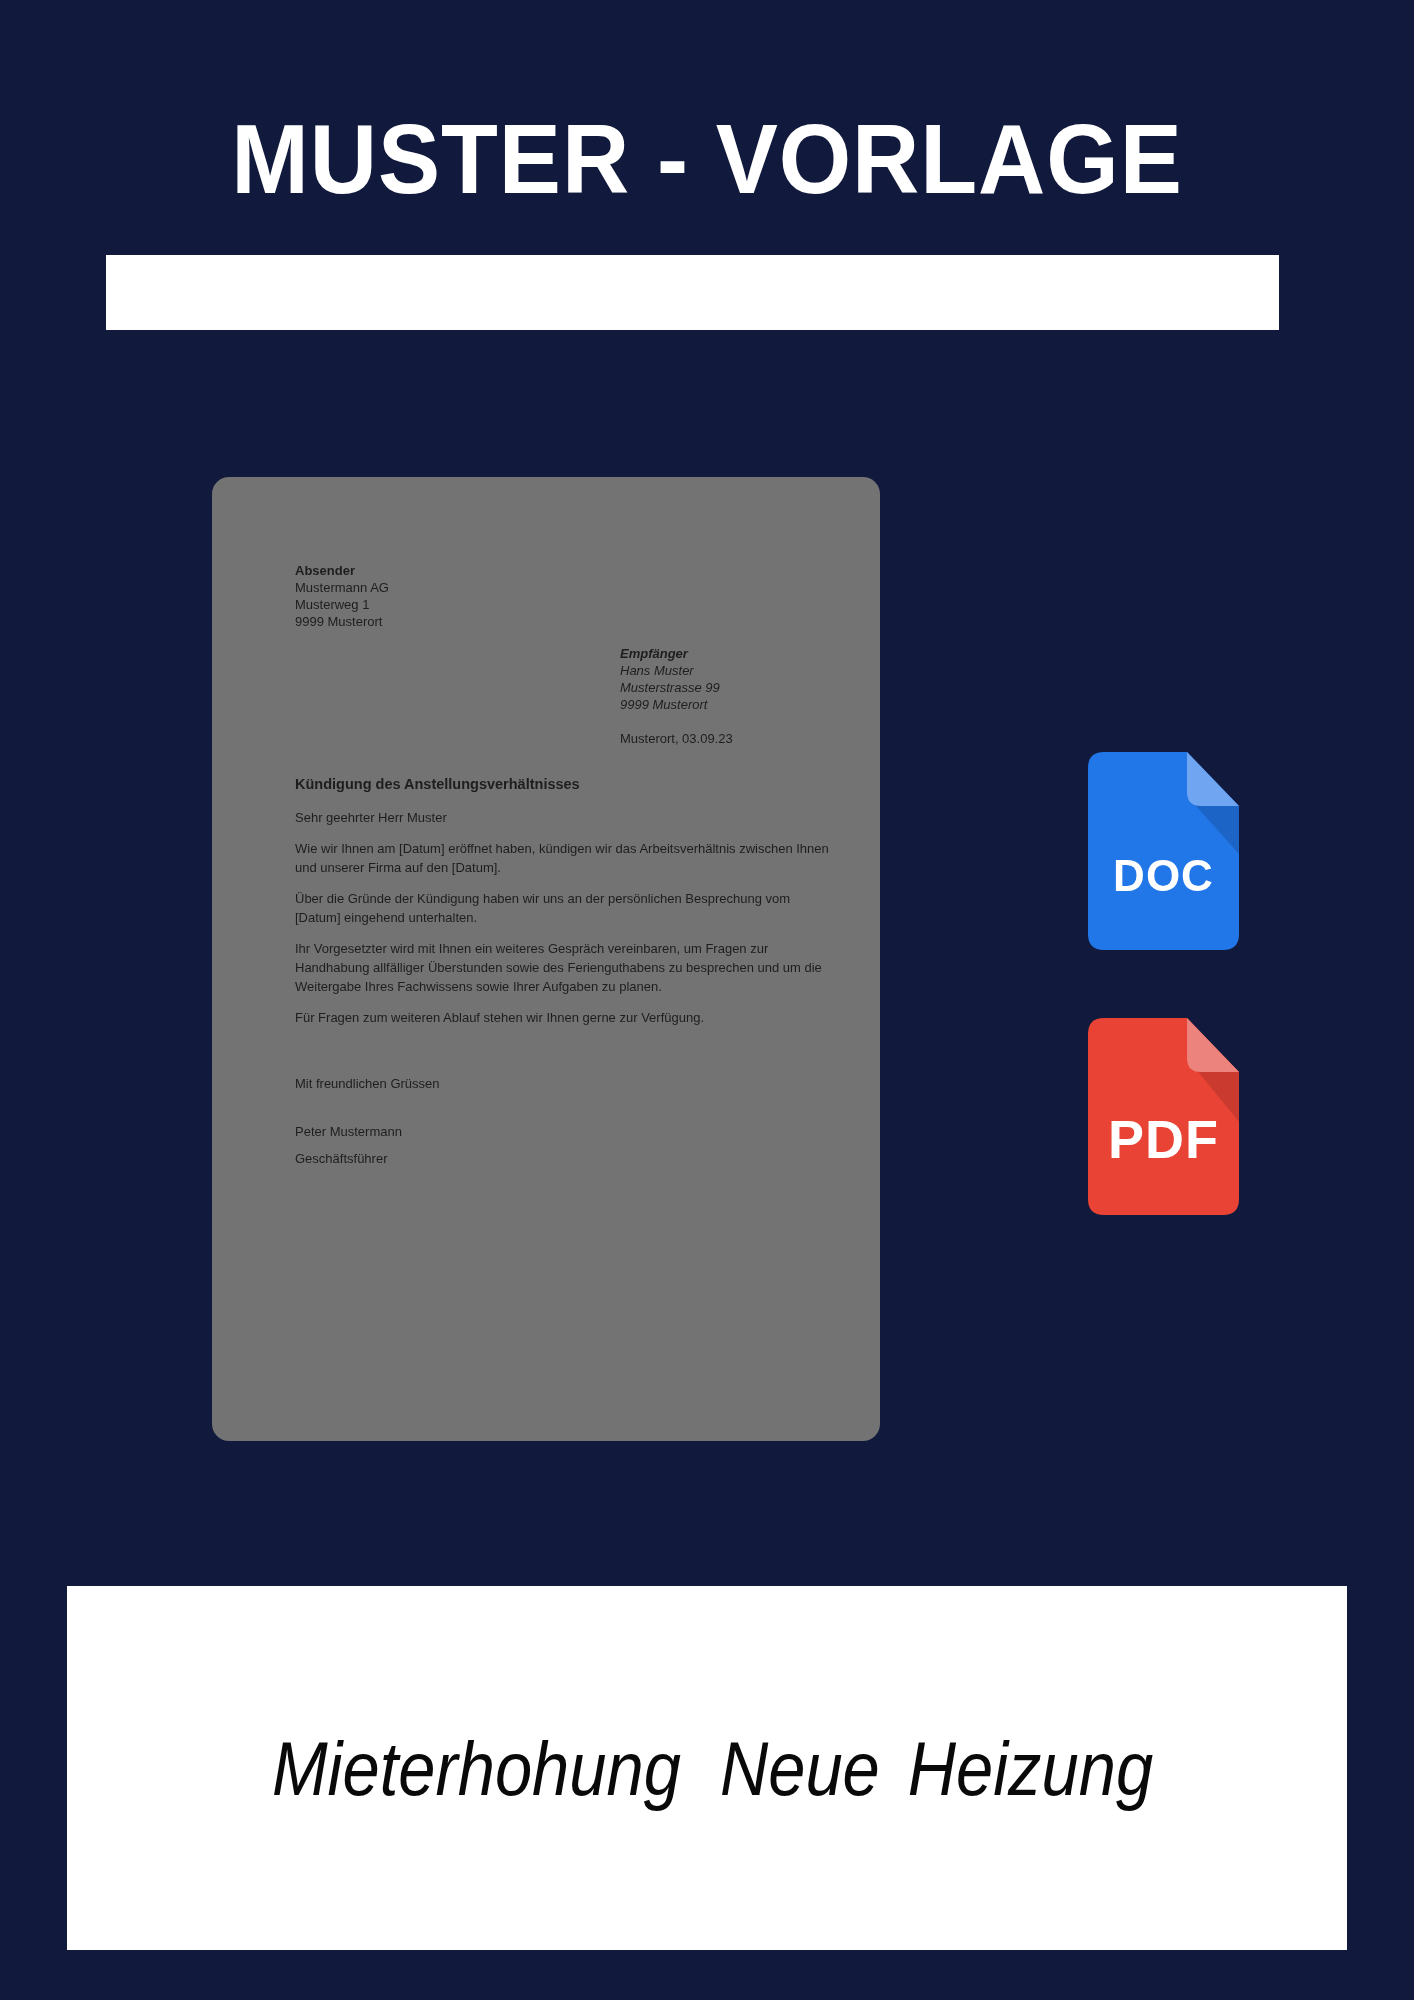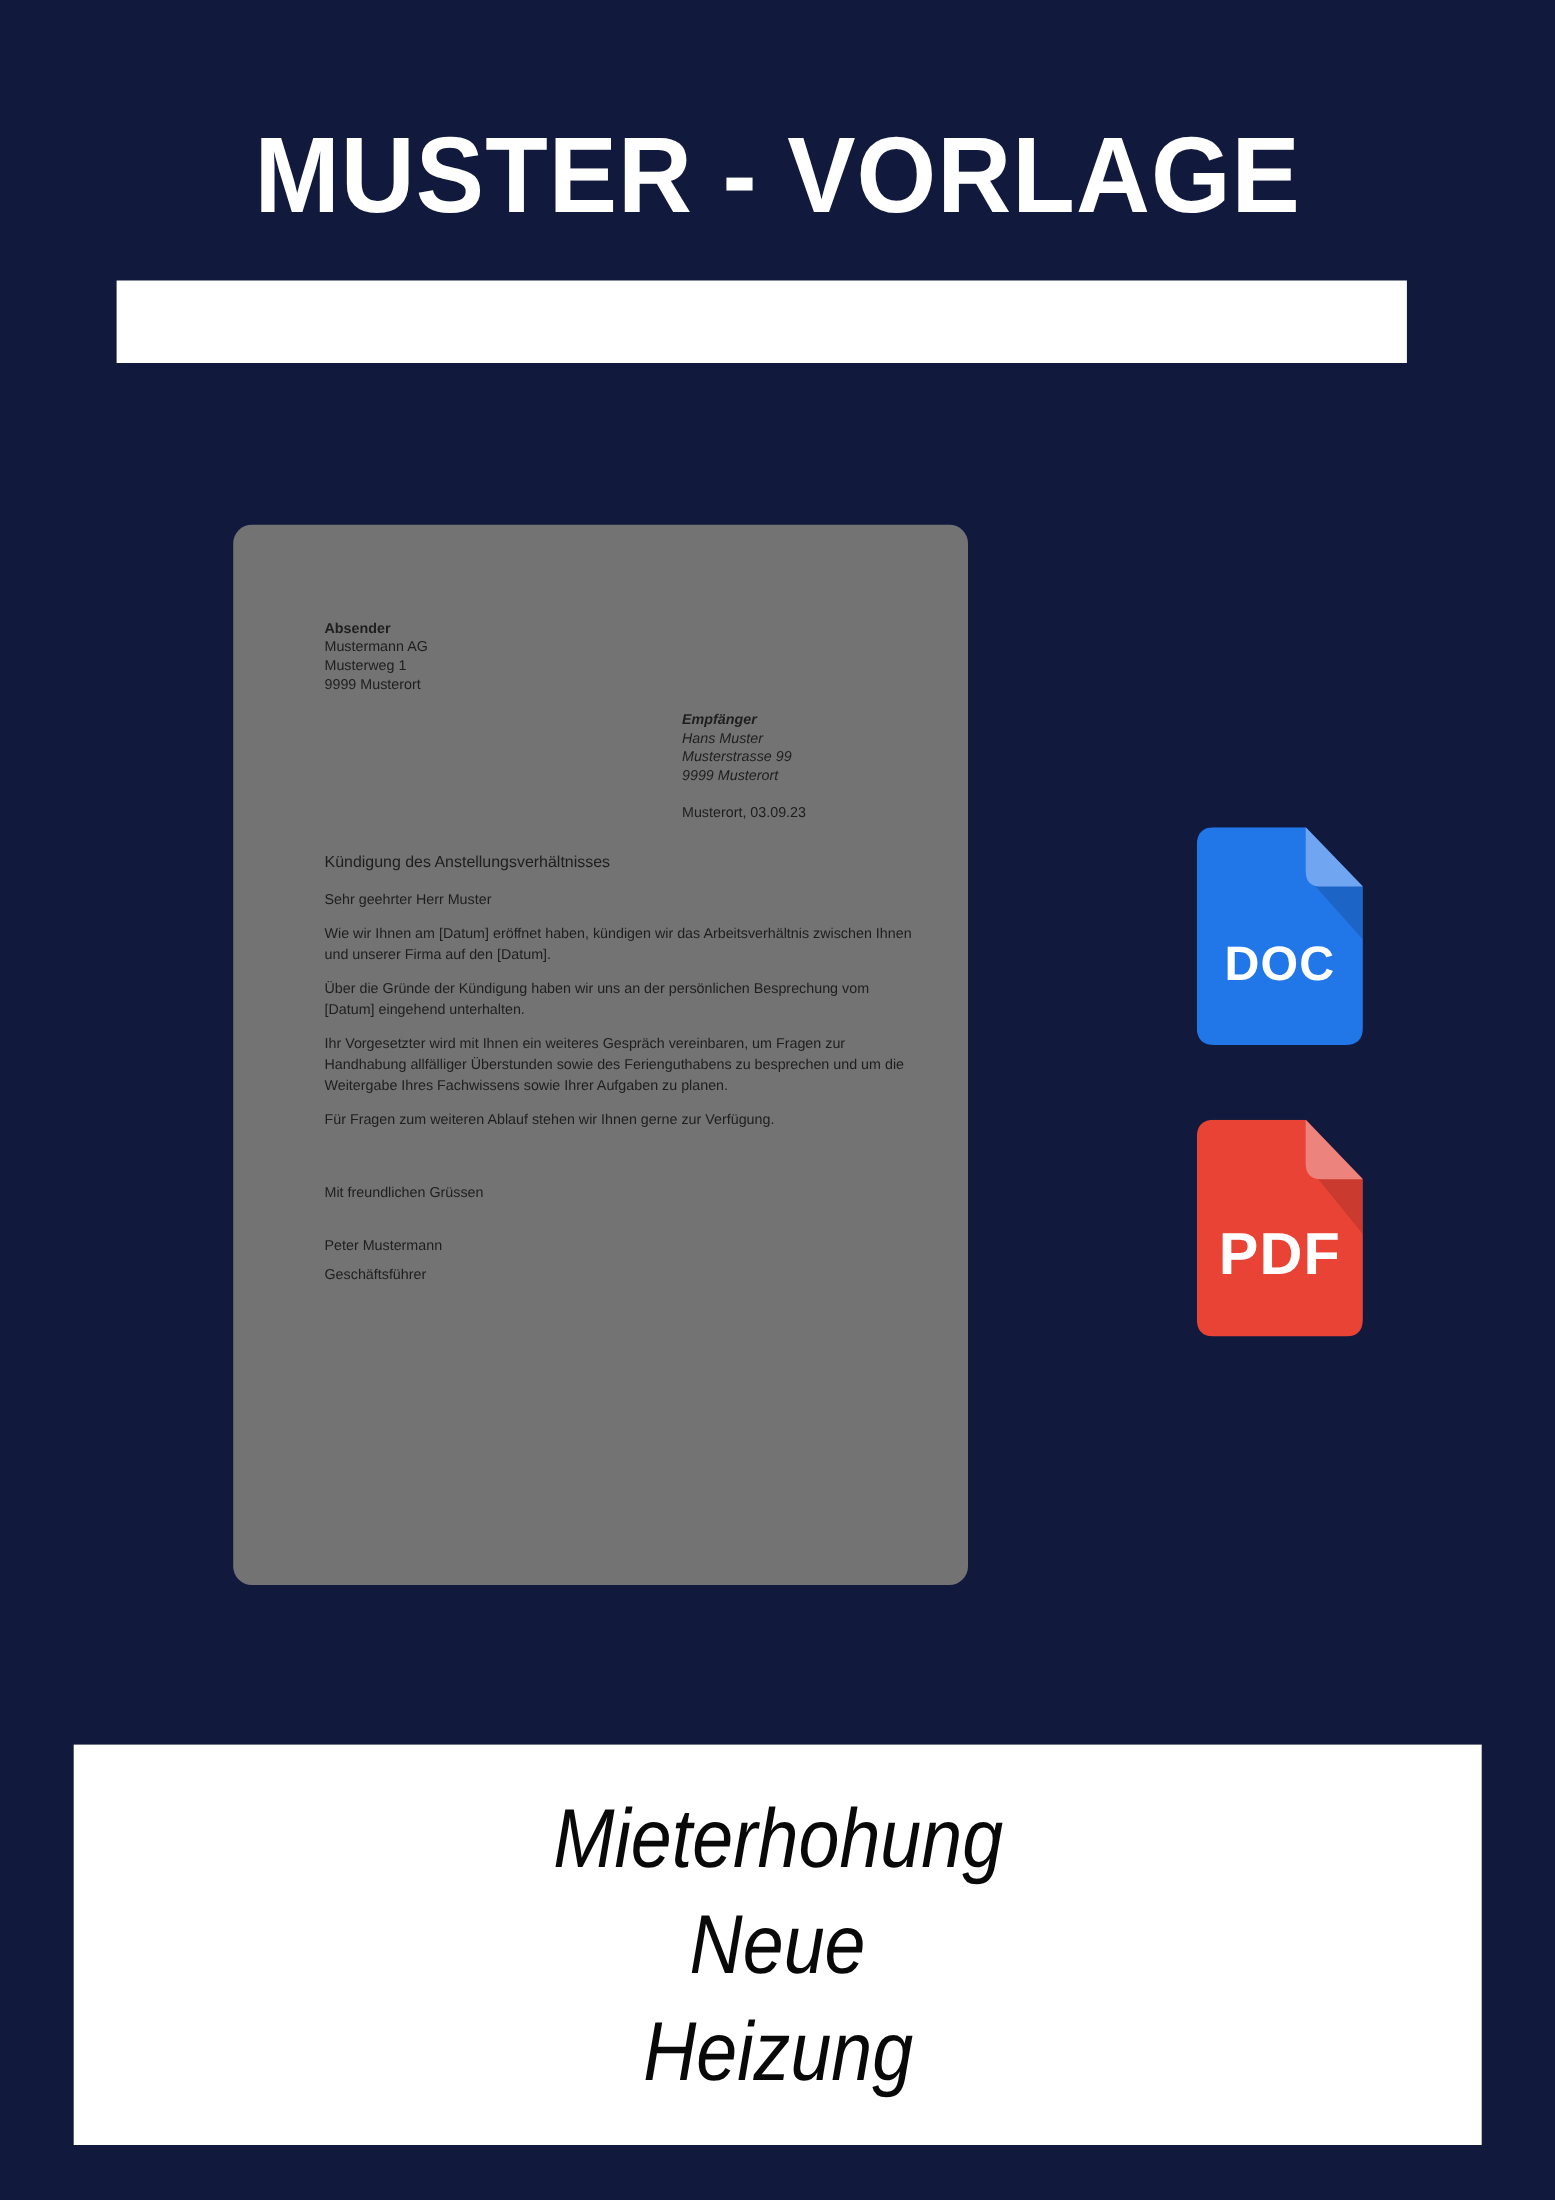--- a/index.html
+++ b/index.html
@@ -38,40 +38,40 @@
     color:#1e1e1e;
     font-size:13px; line-height:19px;
     padding:85px 44px 0 83px;
     border-radius:17px;
   }
   .addr { line-height:17px; }
   .addr-label { font-weight:700; }
   .block-right { margin-left:325px; }
   .recipient { margin-top:15px;font-style:italic; }
   .dateline { margin-top:17px; line-height:17px; }
-  .subject { margin-top:28px; font-size:14.5px; font-weight:400; line-height:19px; }
+  .subject { margin-top:28px; font-size:14.5px; font-weight:700; line-height:19px; }
   .salutation { margin-top:14px; }
   .para { margin-top:12px; }
   .closing { margin-top:47px; }
   .sig-name { margin-top:29px; }
   .sig-role { font-size:13px; line-height:12px; margin-top:12px; }
 
   
   .file-icon { position:absolute; left:1088px; width:151px; cursor:pointer; }
   .file-icon.doc { top:752px; height:198px; }
   .file-icon.pdf { top:1018px; height:197px; }
   .file-icon svg { display:block; width:100%; height:100%; }
   .icon-label { font-family:"Liberation Sans", sans-serif; font-weight:700; fill:#ffffff; letter-spacing:1px; }
 
   
   .bottom-card {
     position:absolute; left:67px; top:1586px;
     width:1280px; height:364px;
     background:#ffffff;
-    display:flex; flex-direction:column;
+    display:flex; flex-direction:row;
     align-items:center; justify-content:center;
     color:#090909;
   }
   .bottom-line {
     font-style:italic;
     font-size:76px; line-height:97px;
     transform:scaleX(0.88); transform-origin:center;
     white-space:nowrap;
   }
 </style>

